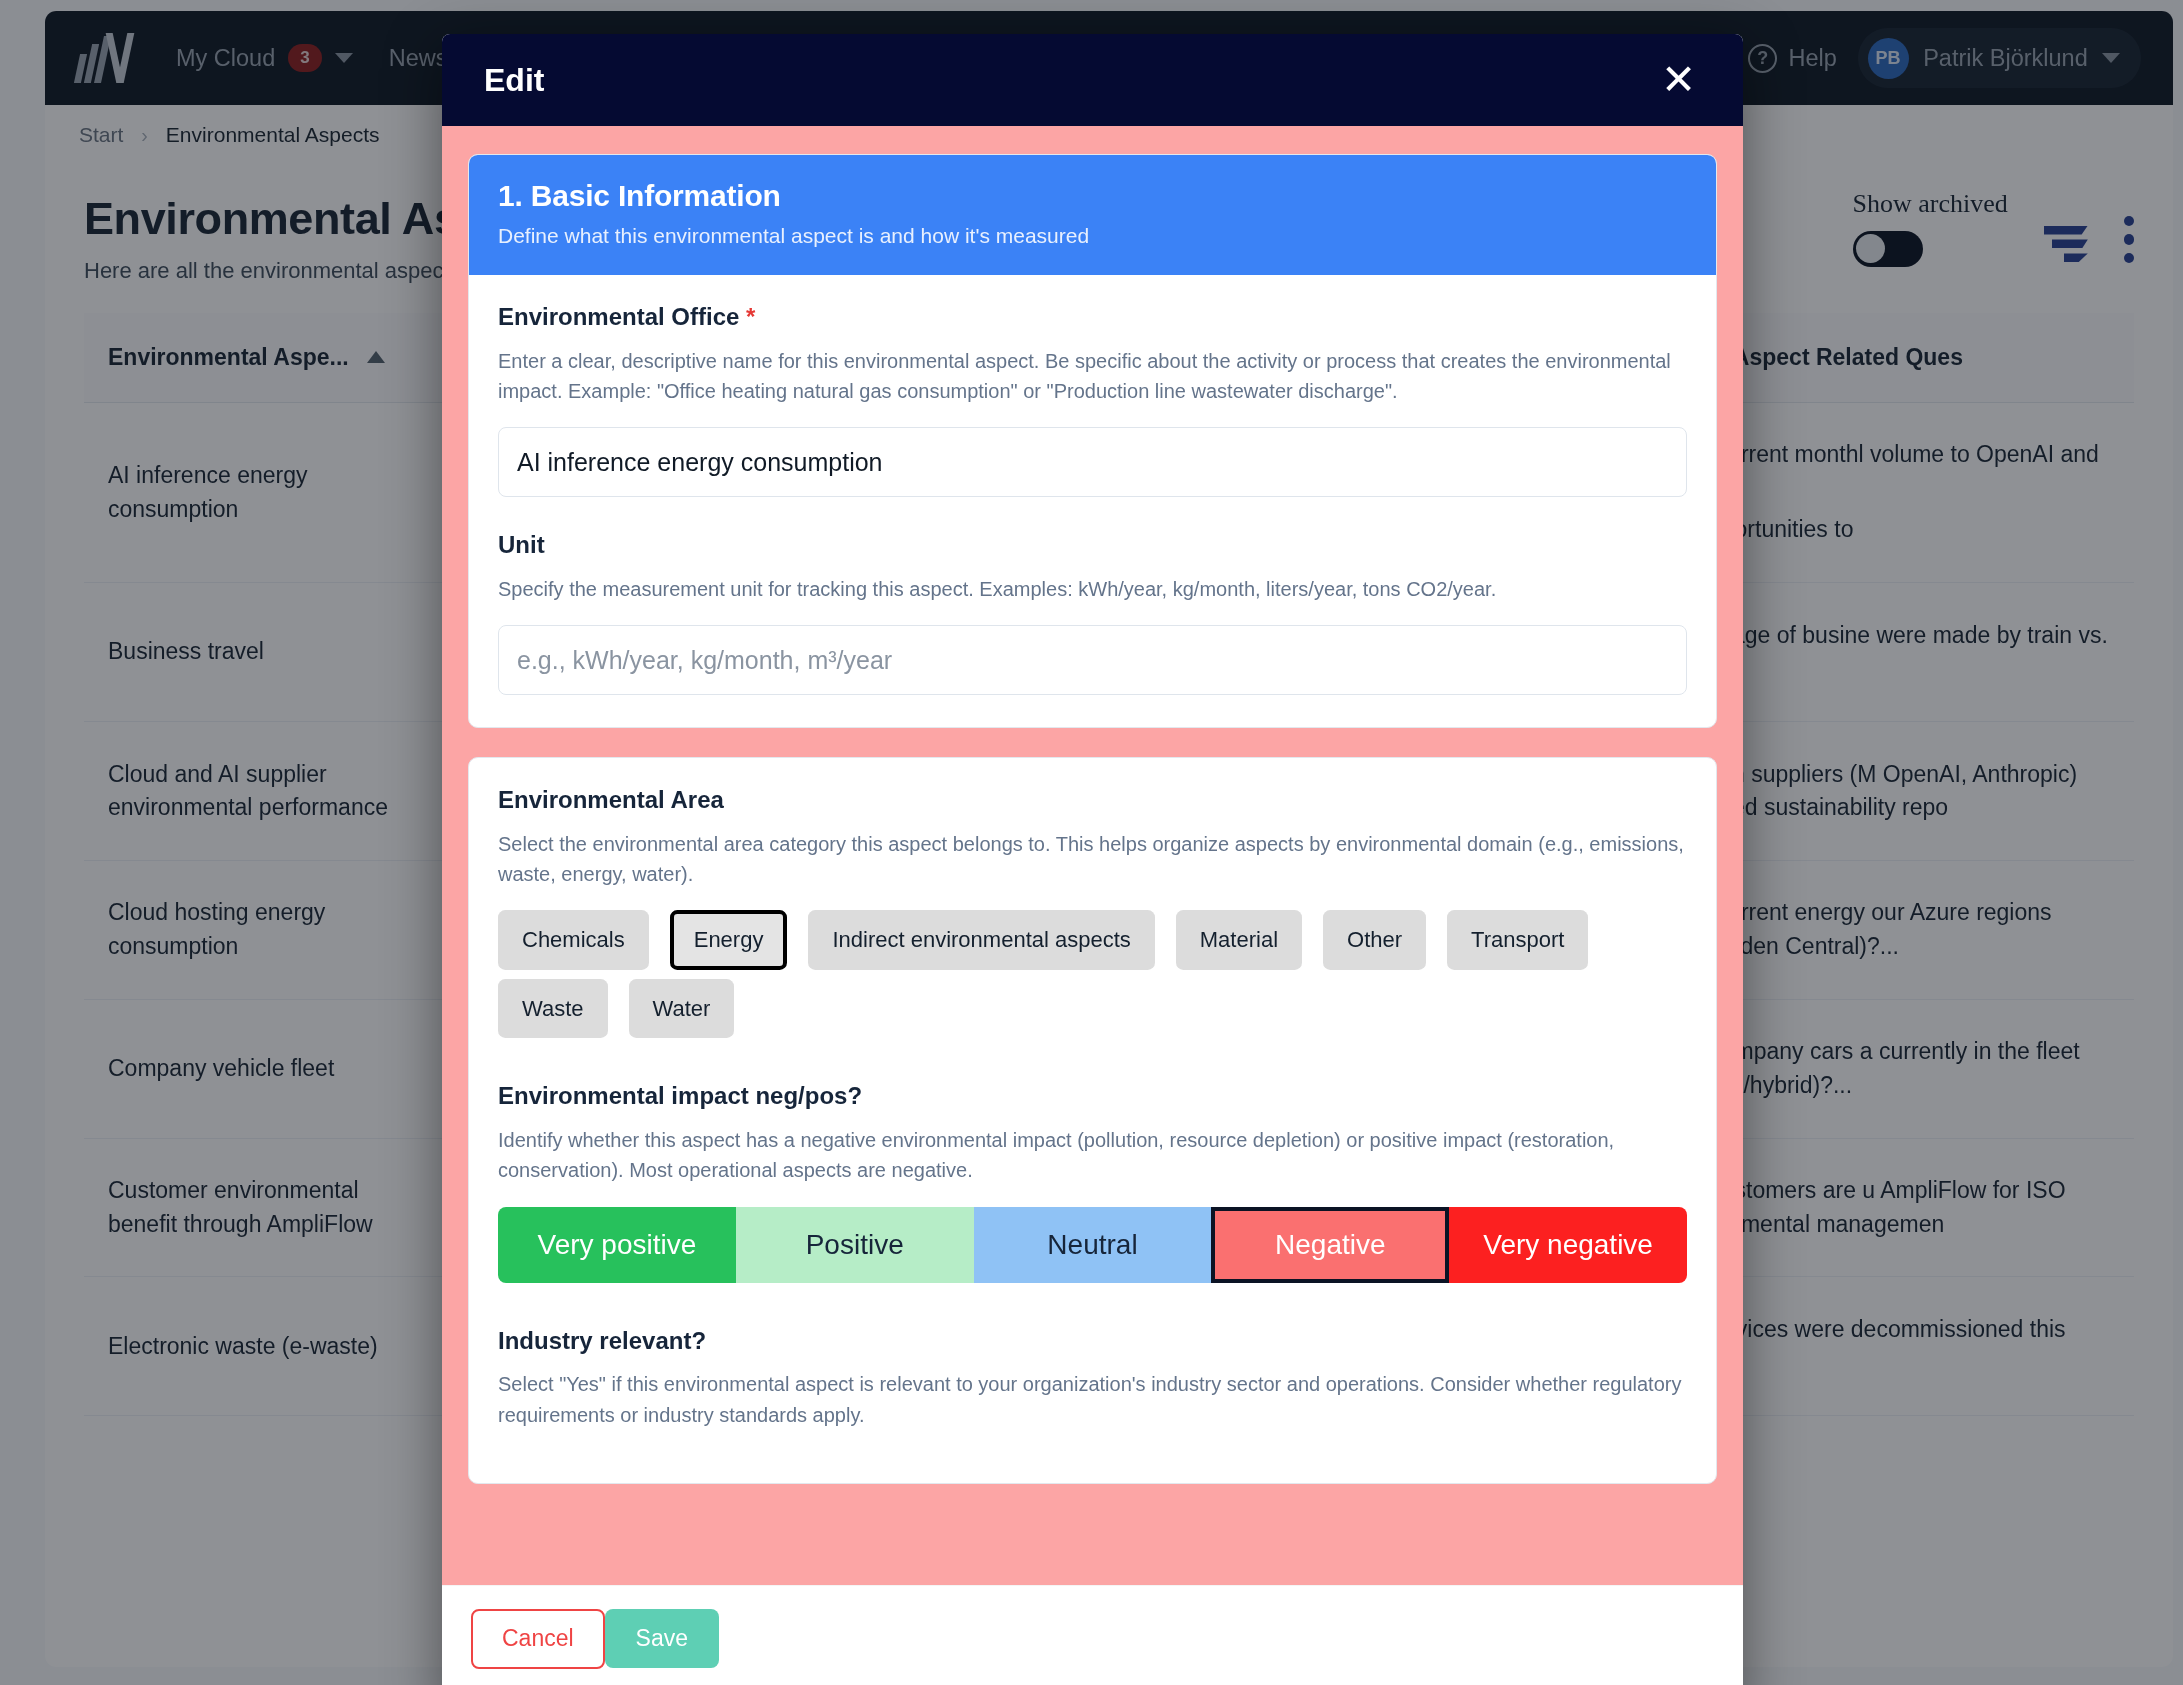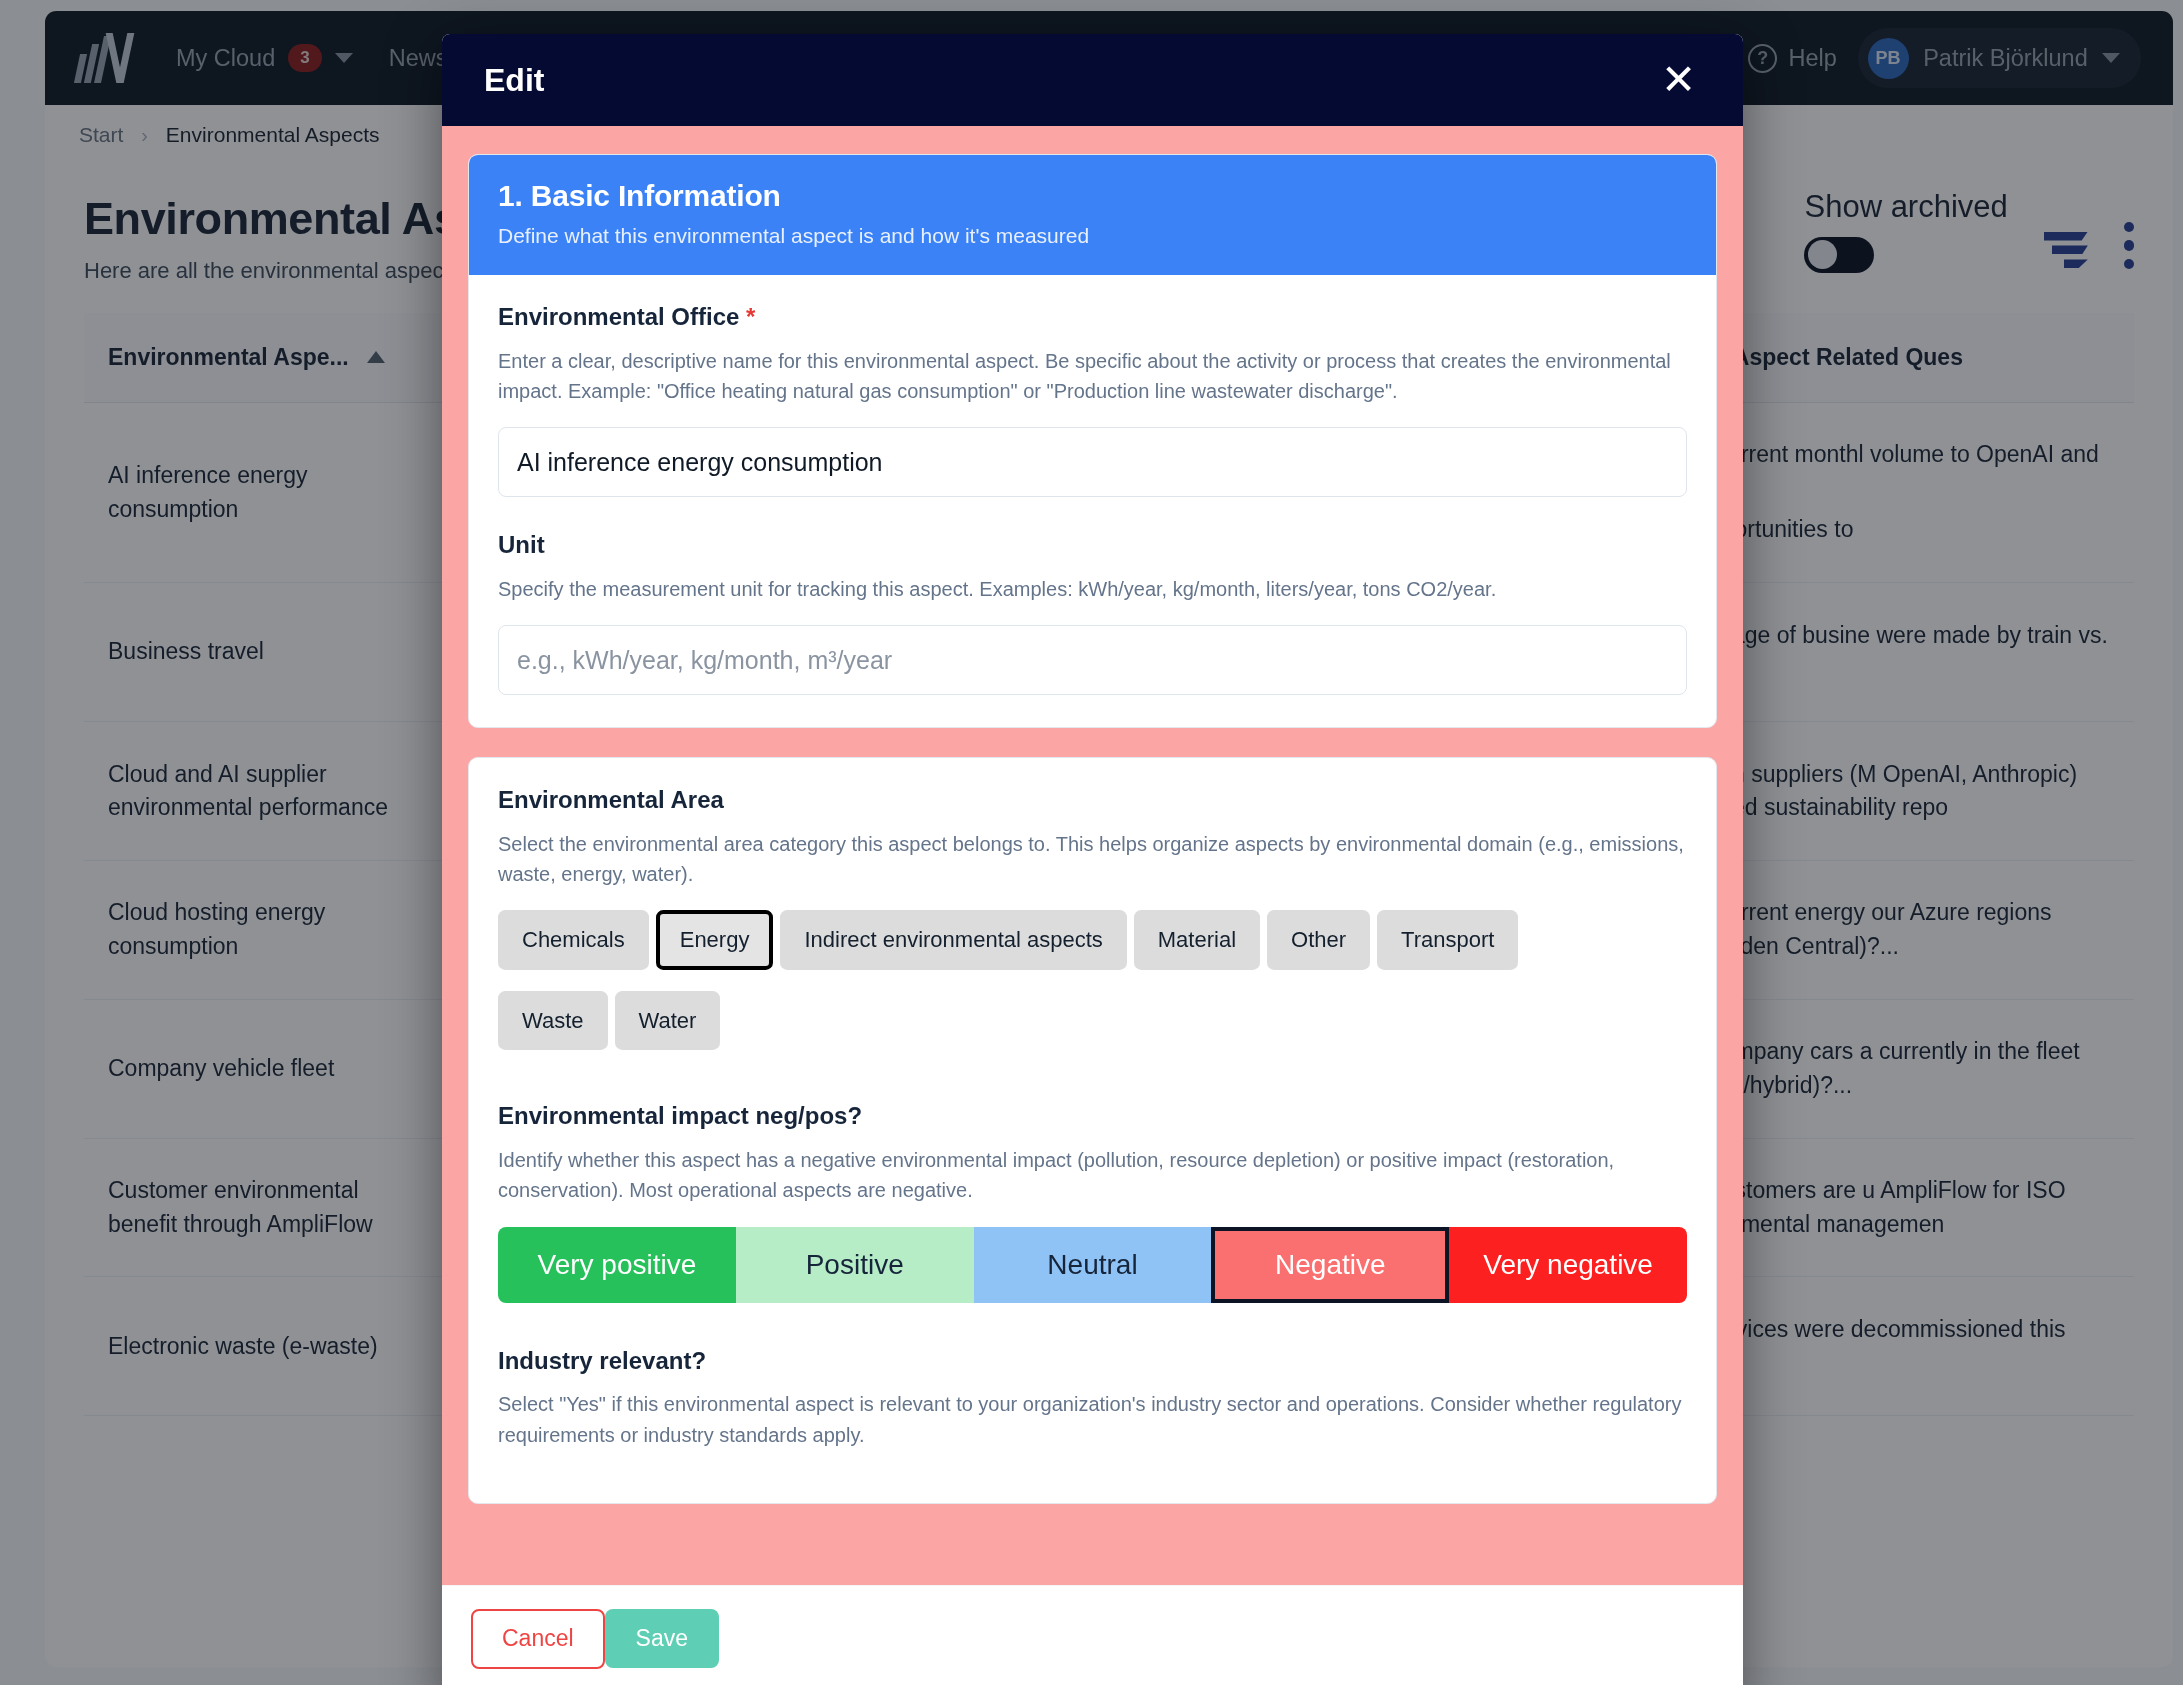--- a/index.html
+++ b/index.html
@@ -92,21 +92,21 @@
 
   .page-body { padding: 27.6px 39px 0 39px; position: relative; }
   .page-title { font-size: 45px; font-weight: 700; color: #1d2a38; letter-spacing: -0.4px; }
   .page-sub { font-size: 22px; color: #41505f; margin-top: 13px; }
 
   .page-actions {
     position: absolute; right: 39px; top: 24px;
     display: flex; align-items: flex-end; gap: 36px;
   }
   .archived-box { display: flex; flex-direction: column; gap: 11.3px; }
-  .archived-label { font-size: 31px; color: #1d2a38; }
+  .archived-label { font-size: 26px; color: #1d2a38; font-family: Liberation Serif, serif; }
   .toggle {
     width: 70px; height: 36px; border-radius: 810px; background: #0e1726;
     position: relative;
   }
   .toggle .knob {
     position: absolute; left: 3.2px; top: 3.2px; width: 29px; height: 29px;
     border-radius: 50%; background: #e9edf1;
   }
   .filter-icon { width: 44px; height: 41px; display:flex; flex-direction:column; gap:4.9px; align-items:flex-end; }
   .filter-icon i { display:block; background:#2b4494; height:9px; }
@@ -182,21 +182,21 @@
   }
   .text-input {
     width: 100%; border: 1.6px solid #dfe5ec; border-radius: 8px;
     font-size: 25px; color: #101a26; padding: 19.5px 18px;
     font-family: "Liberation Sans", sans-serif; background: #fff;
   }
   .text-input::placeholder { color: #8a94a1; }
   .field-block { margin-bottom: 13px; }
   .field-block.tight { margin-bottom: 0; }
 
-  .chip-row { display: flex; flex-wrap: wrap; gap: 7px; margin-bottom: 21px; }
+  .chip-row { display: flex; flex-wrap: wrap; gap: 21px; margin-bottom: 9px; }
   .chip {
     background: #dcdcdc; border-radius: 7.3px; border: 1.6px solid transparent;
     padding: 15.4px 23px; font-size: 22px; color: #14202e;
   }
   .chip.selected {
     background: #e4e4e4; border: 4px solid #000000; padding: 13px 20px;
   }
 
   .scale {
     display: flex; width: 100%; border-radius: 8px; overflow: hidden; margin-top: 6.5px;

